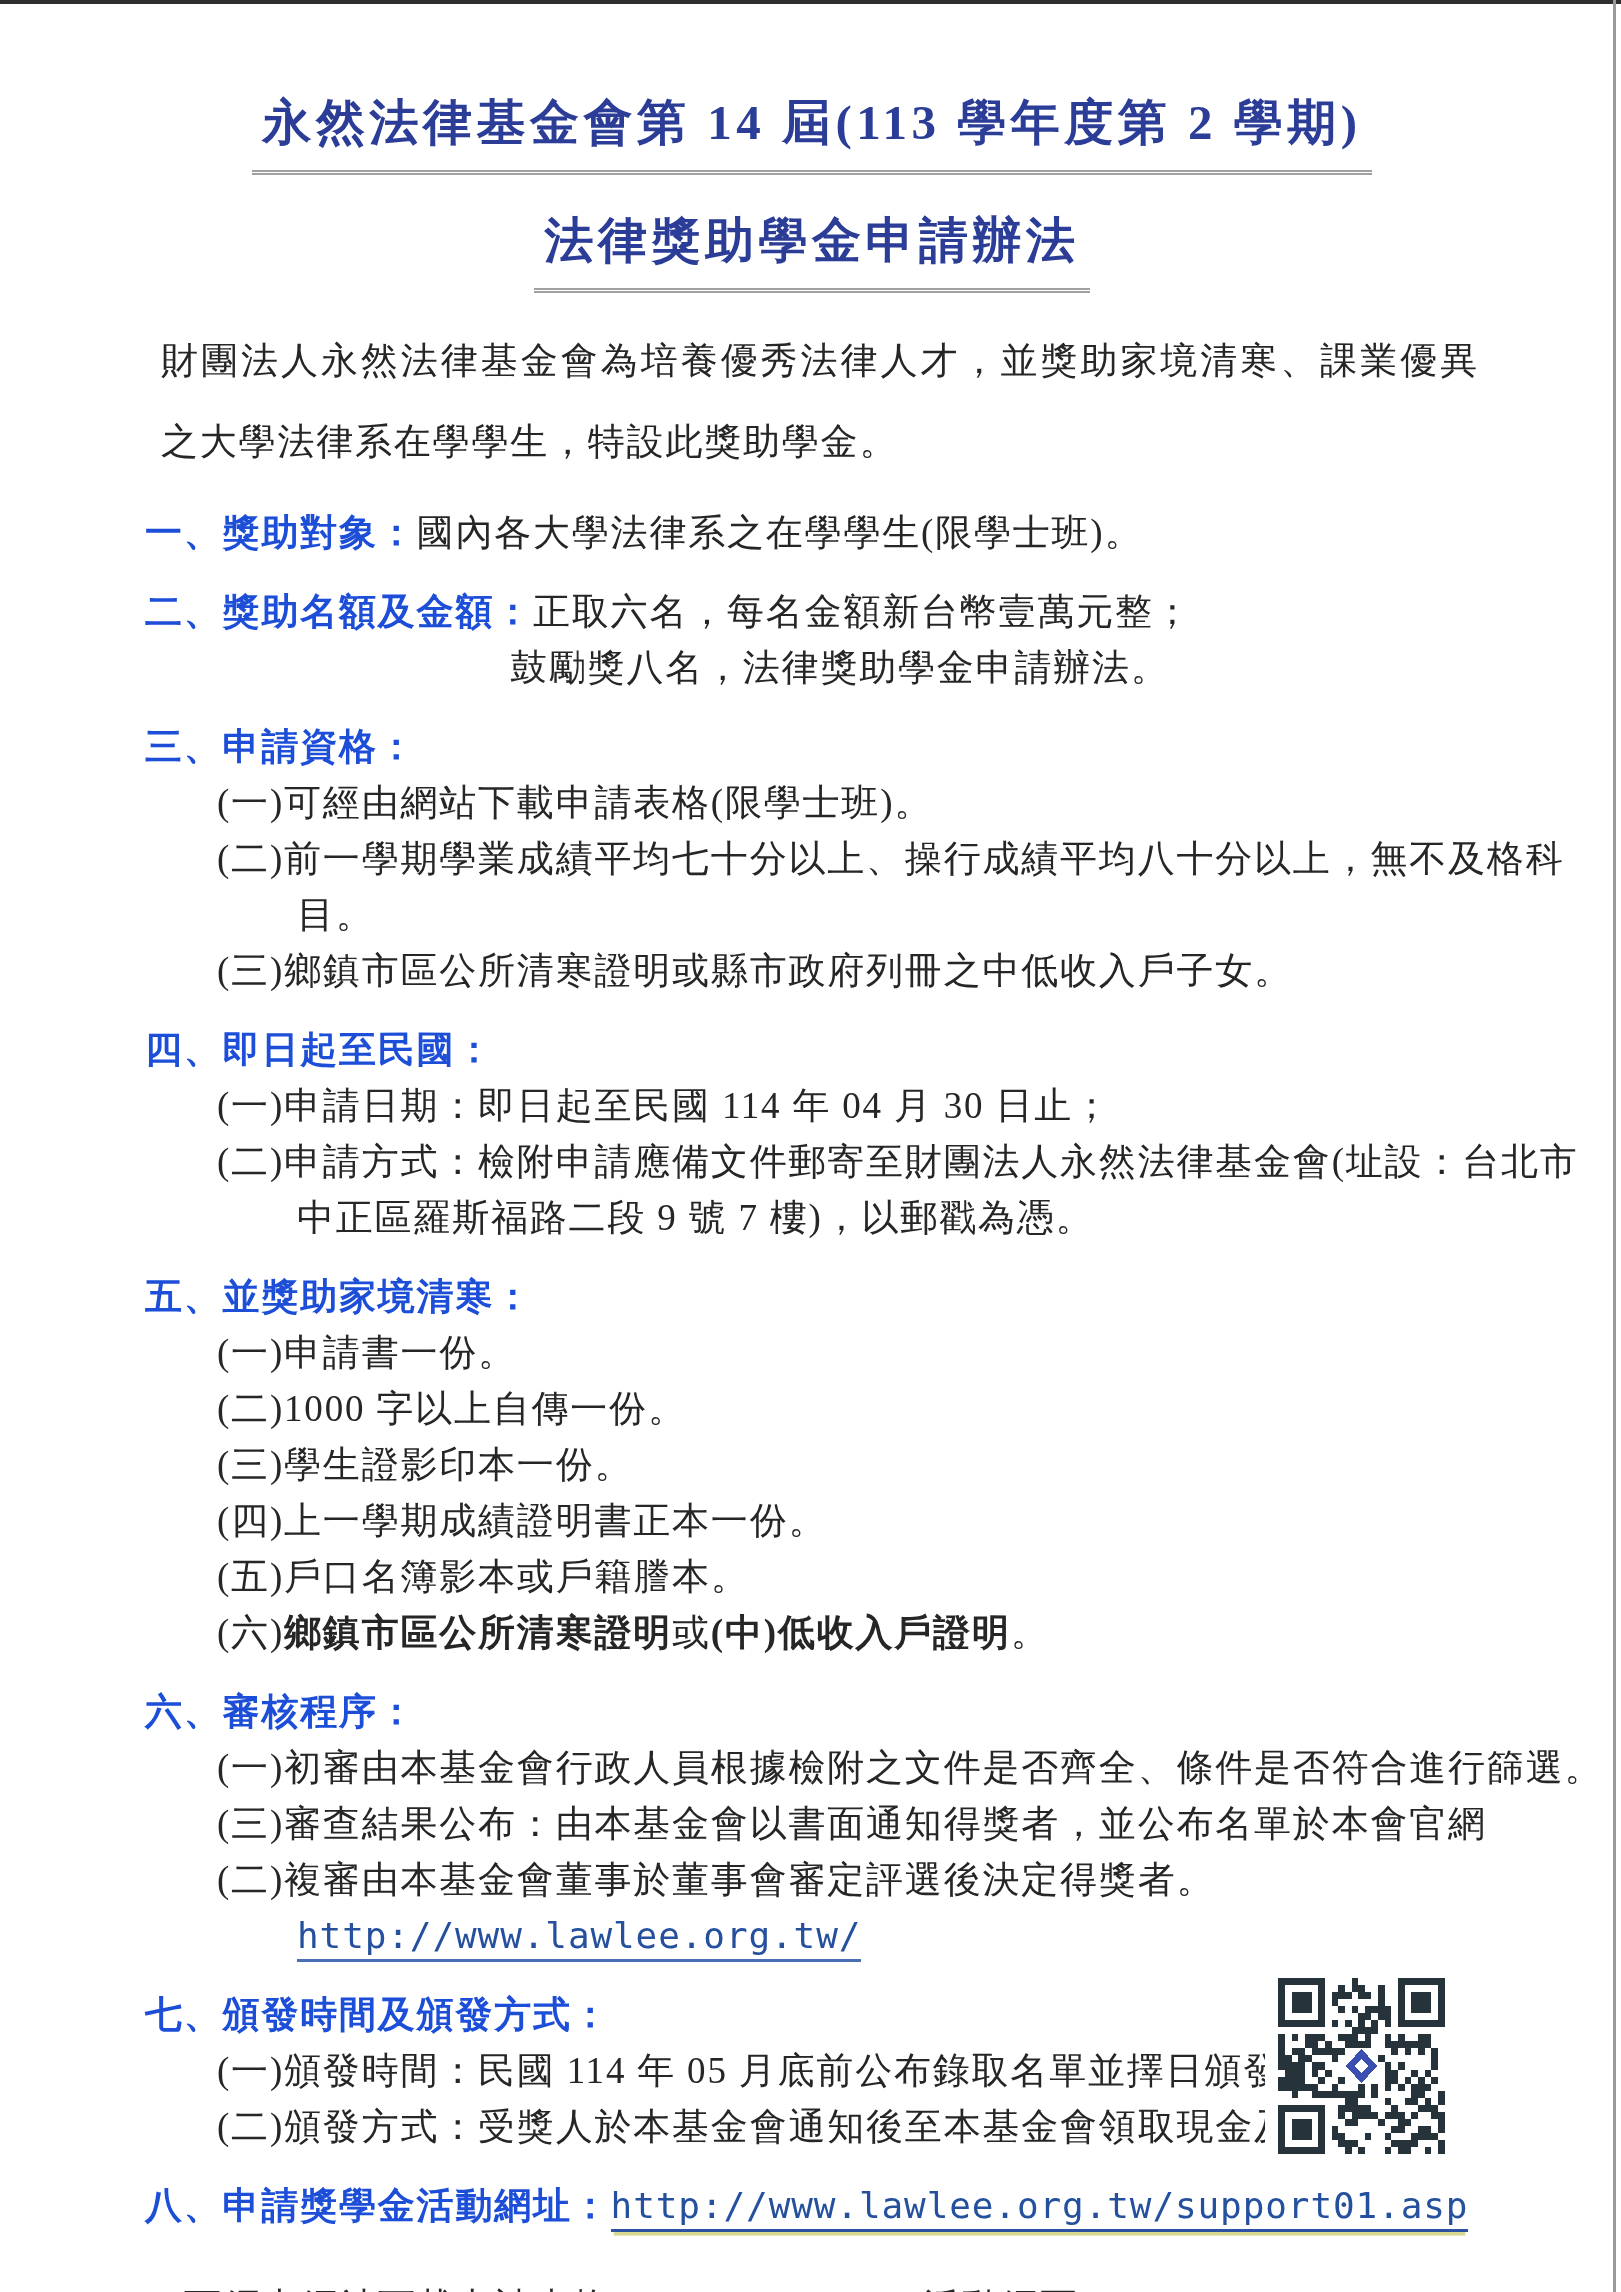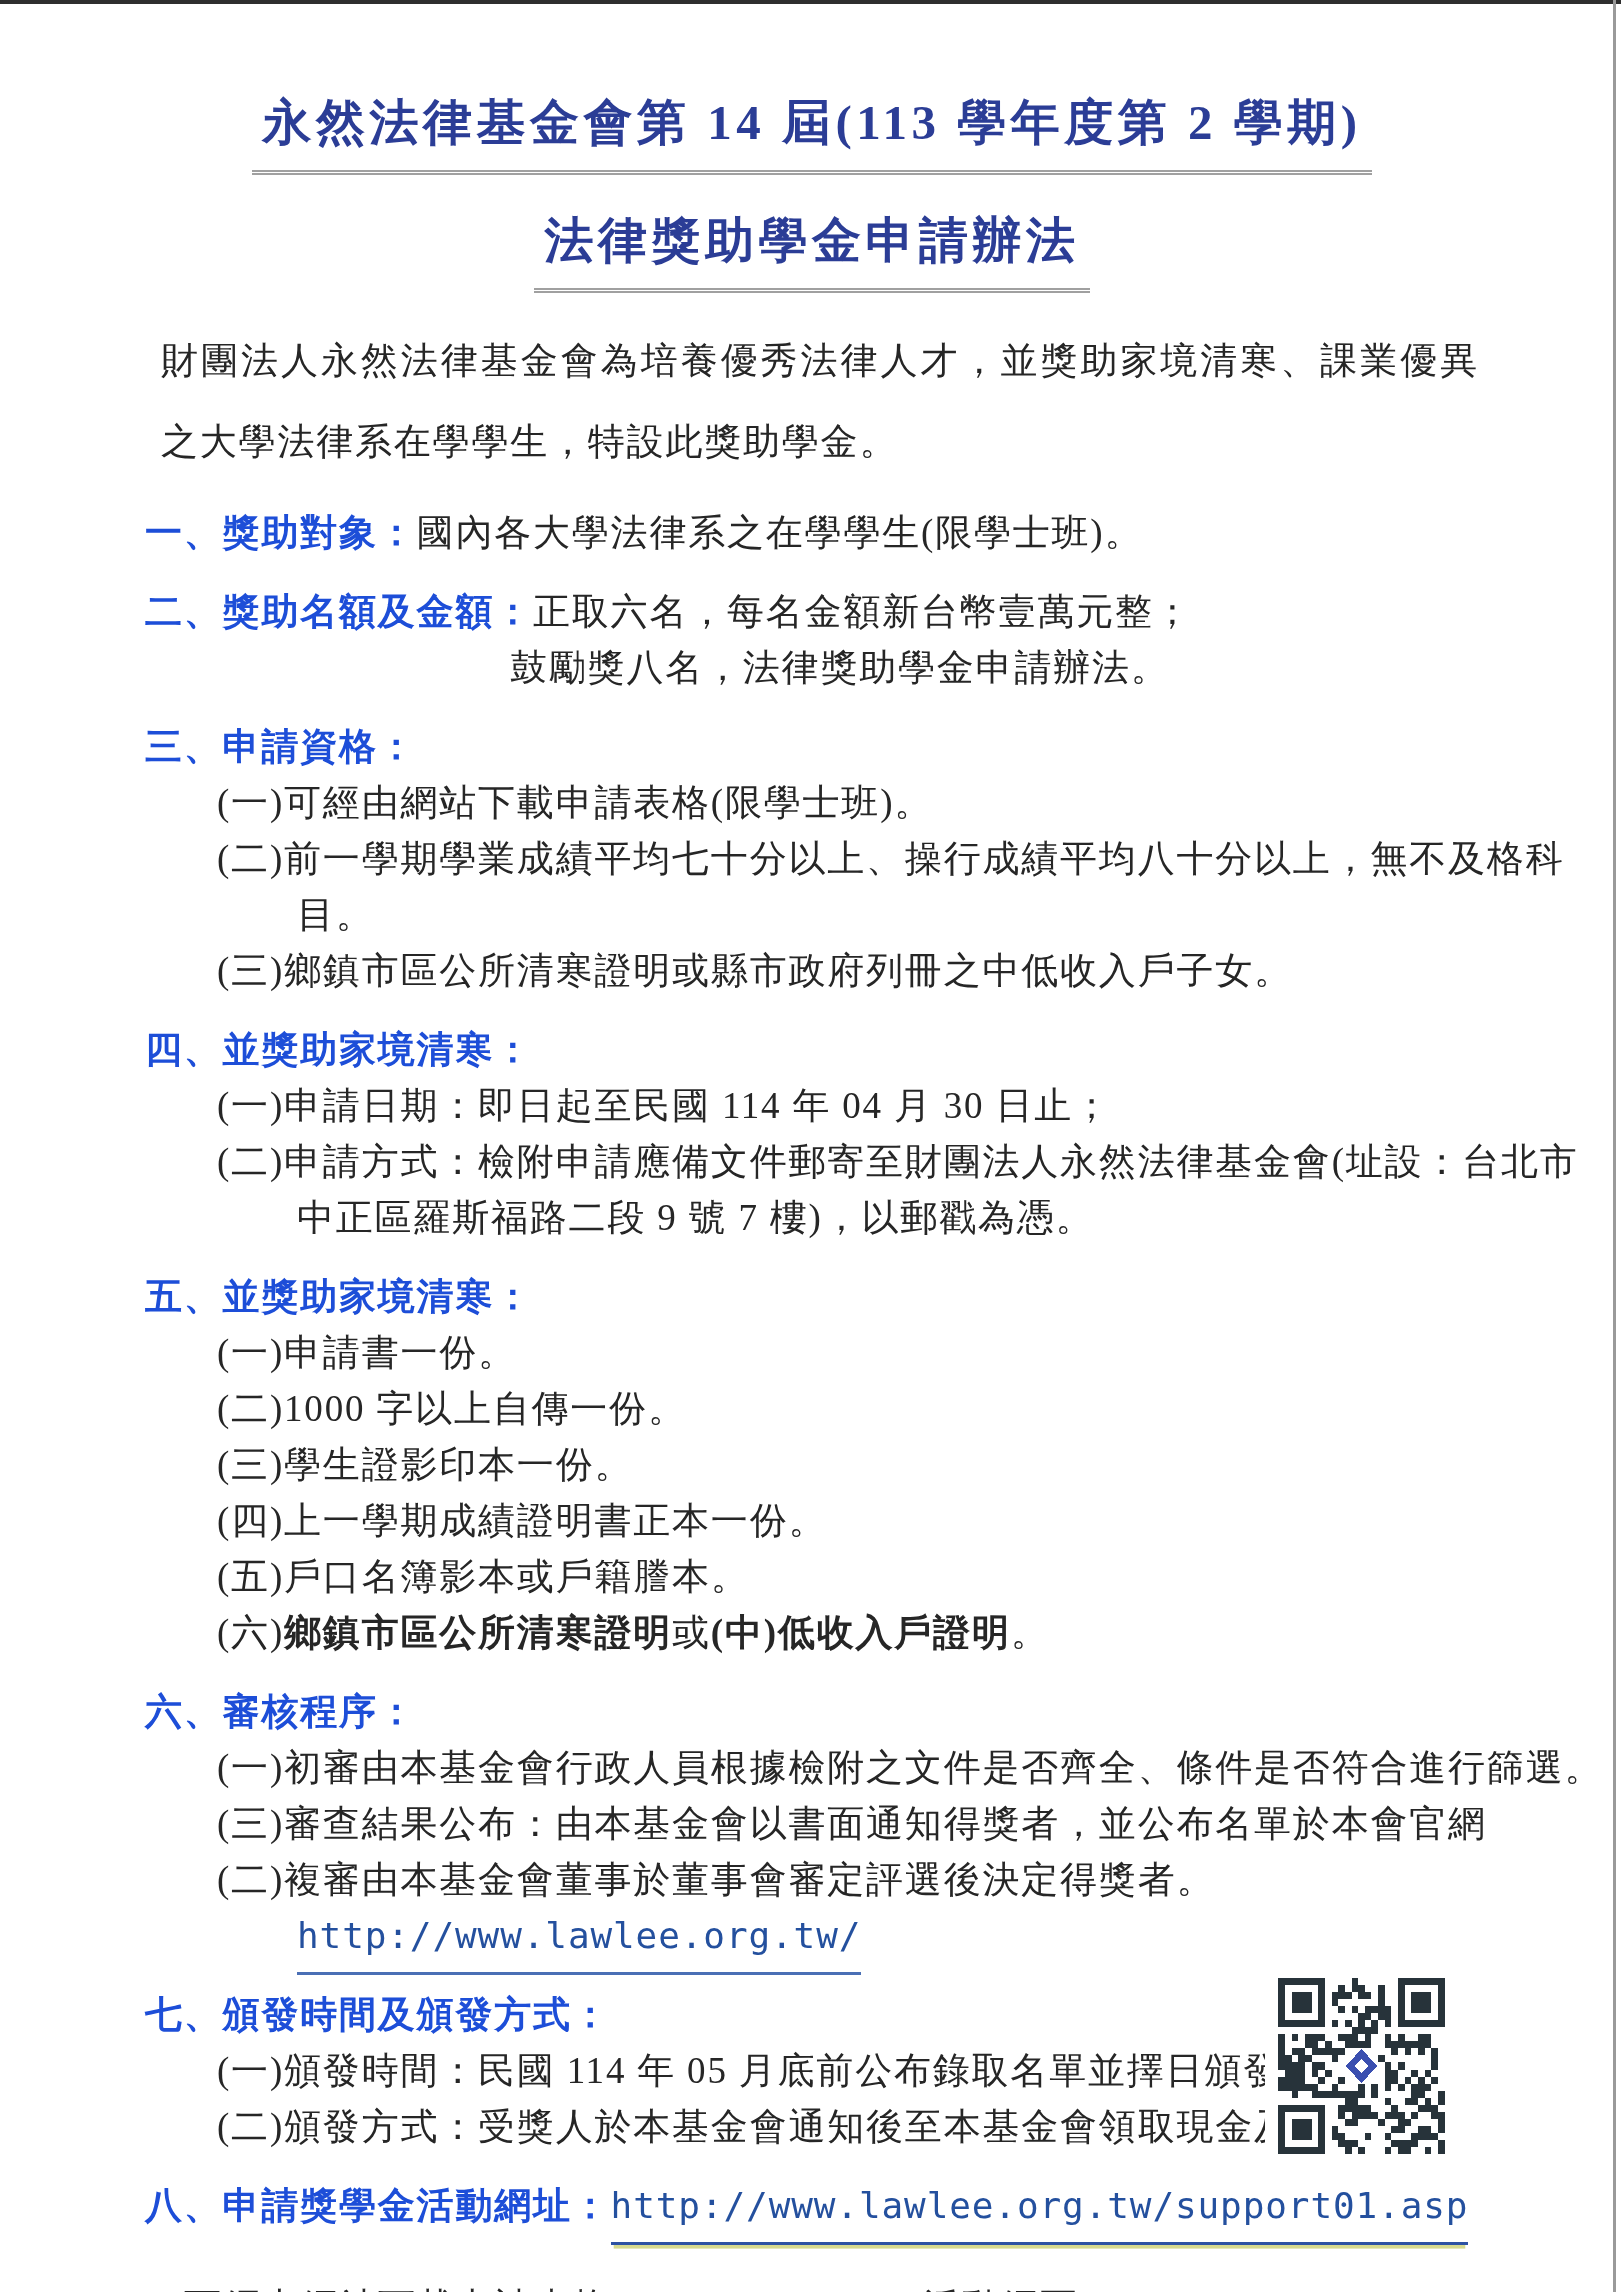--- a/index.html
+++ b/index.html
@@ -33,21 +33,21 @@
   .item{padding-left:72px; white-space:nowrap;}
   .wrap-line{padding-left:152px; white-space:nowrap;}
   .s2-indent{padding-left:365px; white-space:nowrap;}
   .b{font-weight:bold;}
 
   .doclink{
     font-family:"DejaVu Sans Mono", monospace;
     color:#24509e; font-size:36px; letter-spacing:0.9px;
     text-decoration:none;
     border-bottom:3.6px solid #4a6fb5;
-    padding-bottom:16px;
+    padding-bottom:3px;
     cursor:pointer;
   }
   .doclink.dbl{
     border-bottom:3.6px solid #2d52a3;
     box-shadow:0 6.3px 0 -2.7px #d6d98f;
   }
 
   
   .footer-row{
     margin-top:45px; display:flex; align-items:flex-start;
@@ -90,21 +90,21 @@
 
     <div class="sec">
       <div class="line hdr">三、申請資格：</div>
       <div class="item">(一)可經由網站下載申請表格(限學士班)。</div>
       <div class="item">(二)前一學期學業成績平均七十分以上、操行成績平均八十分以上，無不及格科</div>
       <div class="wrap-line">目。</div>
       <div class="item">(三)鄉鎮市區公所清寒證明或縣市政府列冊之中低收入戶子女。</div>
     </div>
 
     <div class="sec">
-      <div class="line hdr">四、並獎助家境清寒：</div>
+      <div class="line hdr">四、即日起至民國：</div>
       <div class="item">(一)申請日期：即日起至民國 114 年 04 月 30 日止；</div>
       <div class="item">(二)申請方式：檢附申請應備文件郵寄至財團法人永然法律基金會(址設：台北市</div>
       <div class="wrap-line">中正區羅斯福路二段 9 號 7 樓)，以郵戳為憑。</div>
     </div>
 
     <div class="sec">
       <div class="line hdr">五、並獎助家境清寒：</div>
       <div class="item">(一)申請書一份。</div>
       <div class="item">(二)1000 字以上自傳一份。</div>
       <div class="item">(三)學生證影印本一份。</div>

